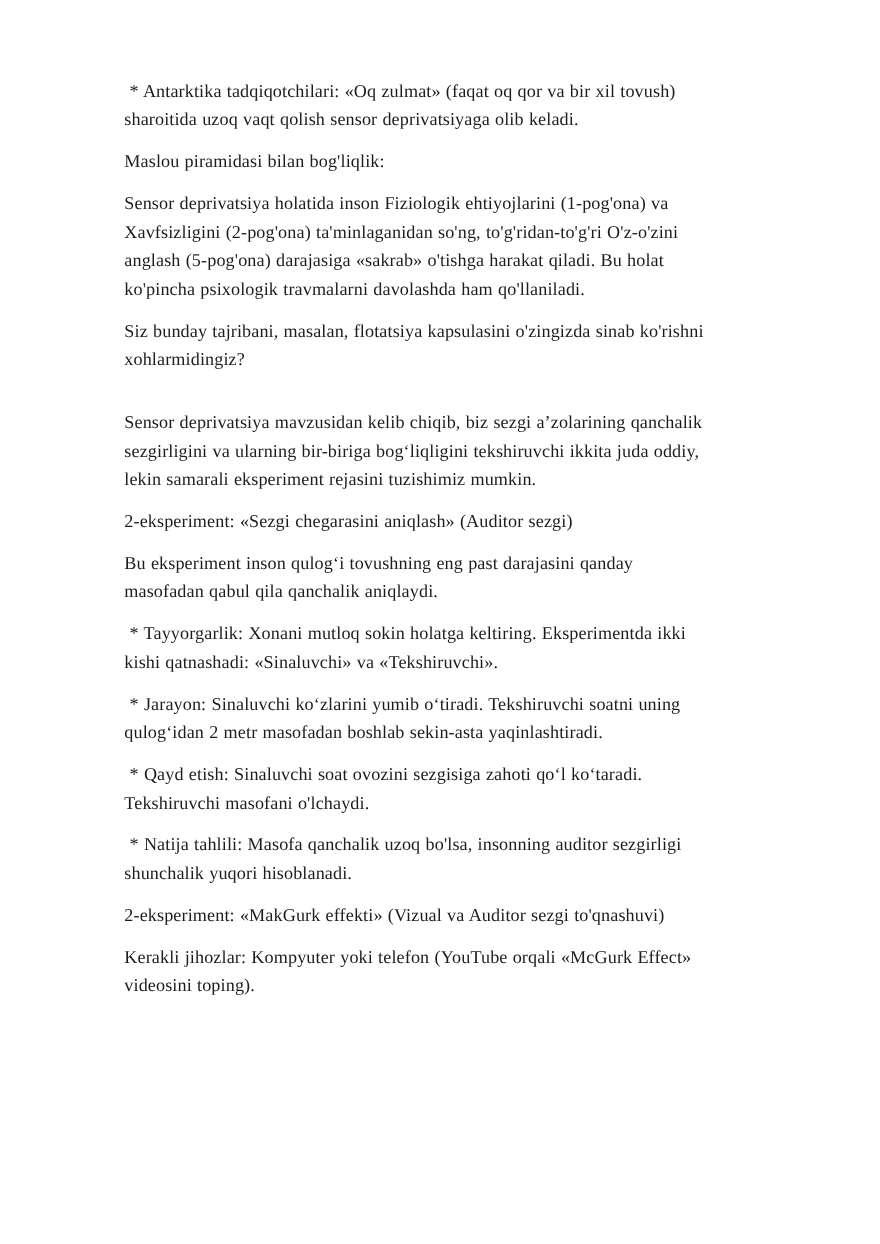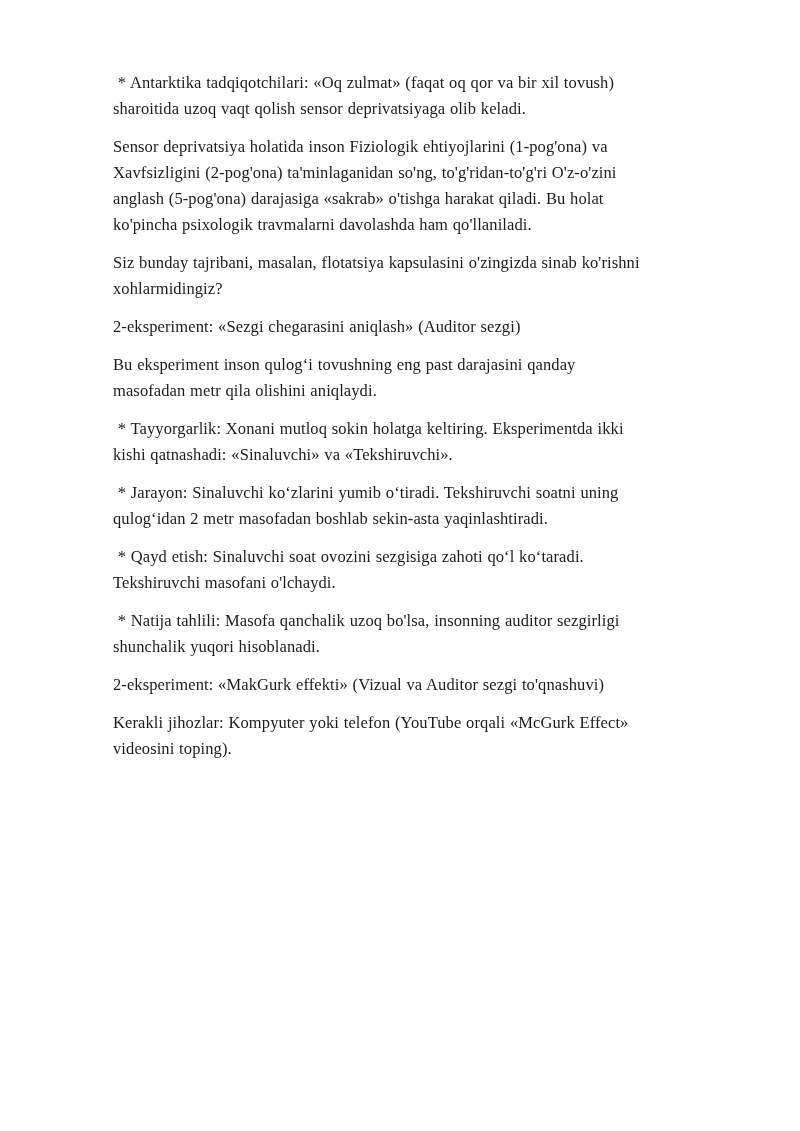--- a/index.html
+++ b/index.html
@@ -31,23 +31,25 @@
   }
   .para.extra-gap {
     margin-top: 31px;            
   }
 </style>
 </head>
 <body>
 
 <div class="page">
   <div class="para"> * Antarktika tadqiqotchilari: «Oq zulmat» (faqat oq qor va bir xil tovush) sharoitida uzoq vaqt qolish sensor deprivatsiyaga olib keladi.</div>
+  <div class="para">Maslou piramidasi bilan bog'liqlik:</div>
   <div class="para">Sensor deprivatsiya holatida inson Fiziologik ehtiyojlarini (1-pog'ona) va Xavfsizligini (2-pog'ona) ta'minlaganidan so'ng, to'g'ridan-to'g'ri O'z-o'zini anglash (5-pog'ona) darajasiga «sakrab» o'tishga harakat qiladi. Bu holat ko'pincha psixologik travmalarni davolashda ham qo'llaniladi.</div>
   <div class="para">Siz bunday tajribani, masalan, flotatsiya kapsulasini o'zingizda sinab ko'rishni xohlarmidingiz?</div>
+  <div class="para extra-gap">Sensor deprivatsiya mavzusidan kelib chiqib, biz sezgi a’zolarining qanchalik sezgirligini va ularning bir-biriga bog‘liqligini tekshiruvchi ikkita juda oddiy, lekin samarali eksperiment rejasini tuzishimiz mumkin.</div>
   <div class="para">2-eksperiment: «Sezgi chegarasini aniqlash» (Auditor sezgi)</div>
-  <div class="para">Bu eksperiment inson qulog‘i tovushning eng past darajasini qanday masofadan metr qila olishini aniqlaydi.</div>
+  <div class="para">Bu eksperiment inson qulog‘i tovushning eng past darajasini qanday masofadan qabul qila qanchalik aniqlaydi.</div>
   <div class="para"> * Tayyorgarlik: Xonani mutloq sokin holatga keltiring. Eksperimentda ikki kishi qatnashadi: «Sinaluvchi» va «Tekshiruvchi».</div>
   <div class="para"> * Jarayon: Sinaluvchi ko‘zlarini yumib o‘tiradi. Tekshiruvchi soatni uning qulog‘idan 2 metr masofadan boshlab sekin-asta yaqinlashtiradi.</div>
   <div class="para"> * Qayd etish: Sinaluvchi soat ovozini sezgisiga zahoti qo‘l ko‘taradi. Tekshiruvchi masofani o'lchaydi.</div>
   <div class="para"> * Natija tahlili: Masofa qanchalik uzoq bo'lsa, insonning auditor sezgirligi shunchalik yuqori hisoblanadi.</div>
   <div class="para">2-eksperiment: «MakGurk effekti» (Vizual va Auditor sezgi to'qnashuvi)</div>
   <div class="para">Kerakli jihozlar: Kompyuter yoki telefon (YouTube orqali «McGurk Effect» videosini toping).</div>
 </div>
 
 </body></html>

